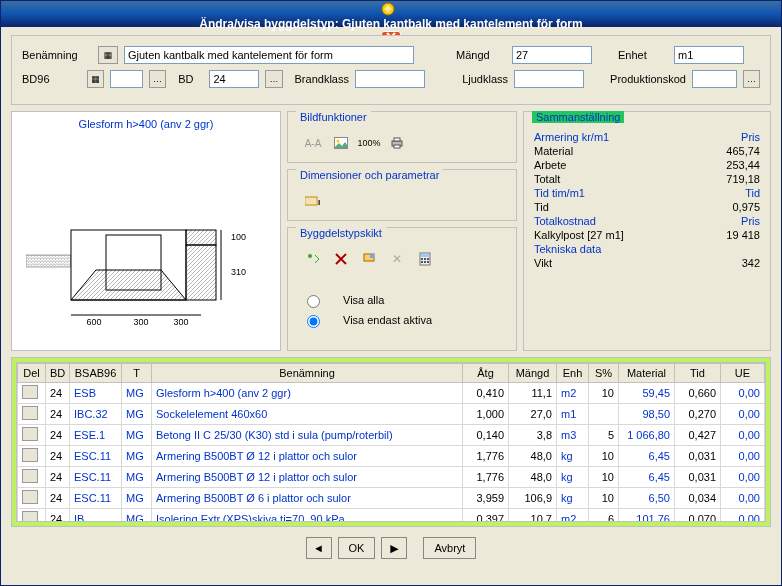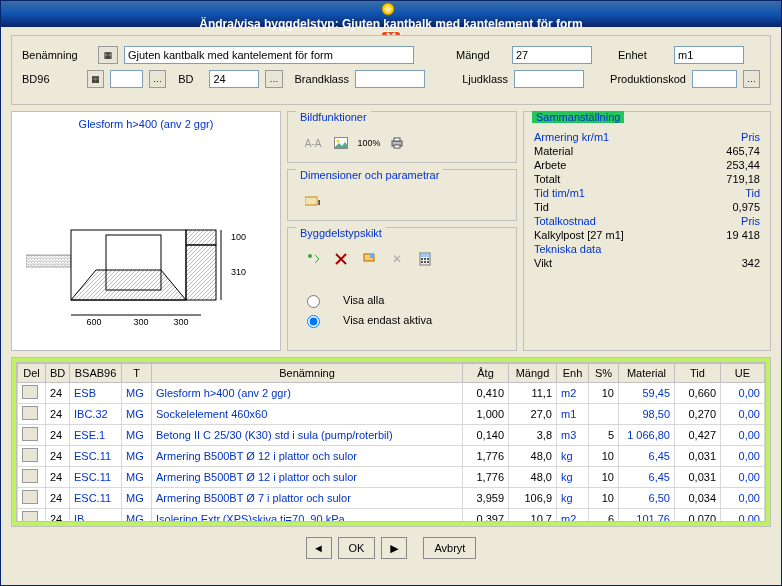--- a/index.html
+++ b/index.html
@@ -508,21 +508,21 @@
                 <td class="num">10</td>
                 <td class="num link">6,45</td>
                 <td class="num">0,031</td>
                 <td class="num link">0,00</td>
               </tr>
               <tr>
                 <td><span class="row-del-btn"></span></td>
                 <td>24</td>
                 <td class="link">ESC.11</td>
                 <td class="link">MG</td>
-                <td class="link">Armering B500BT Ø 7 i plattor och sulor</td>
+                <td class="link">Armering B500BT Ø 6 i plattor och sulor</td>
                 <td class="num">3,959</td>
                 <td class="num">106,9</td>
                 <td class="link">kg</td>
                 <td class="num">10</td>
                 <td class="num link">6,50</td>
                 <td class="num">0,034</td>
                 <td class="num link">0,00</td>
               </tr>
               <tr>
                 <td><span class="row-del-btn"></span></td>

